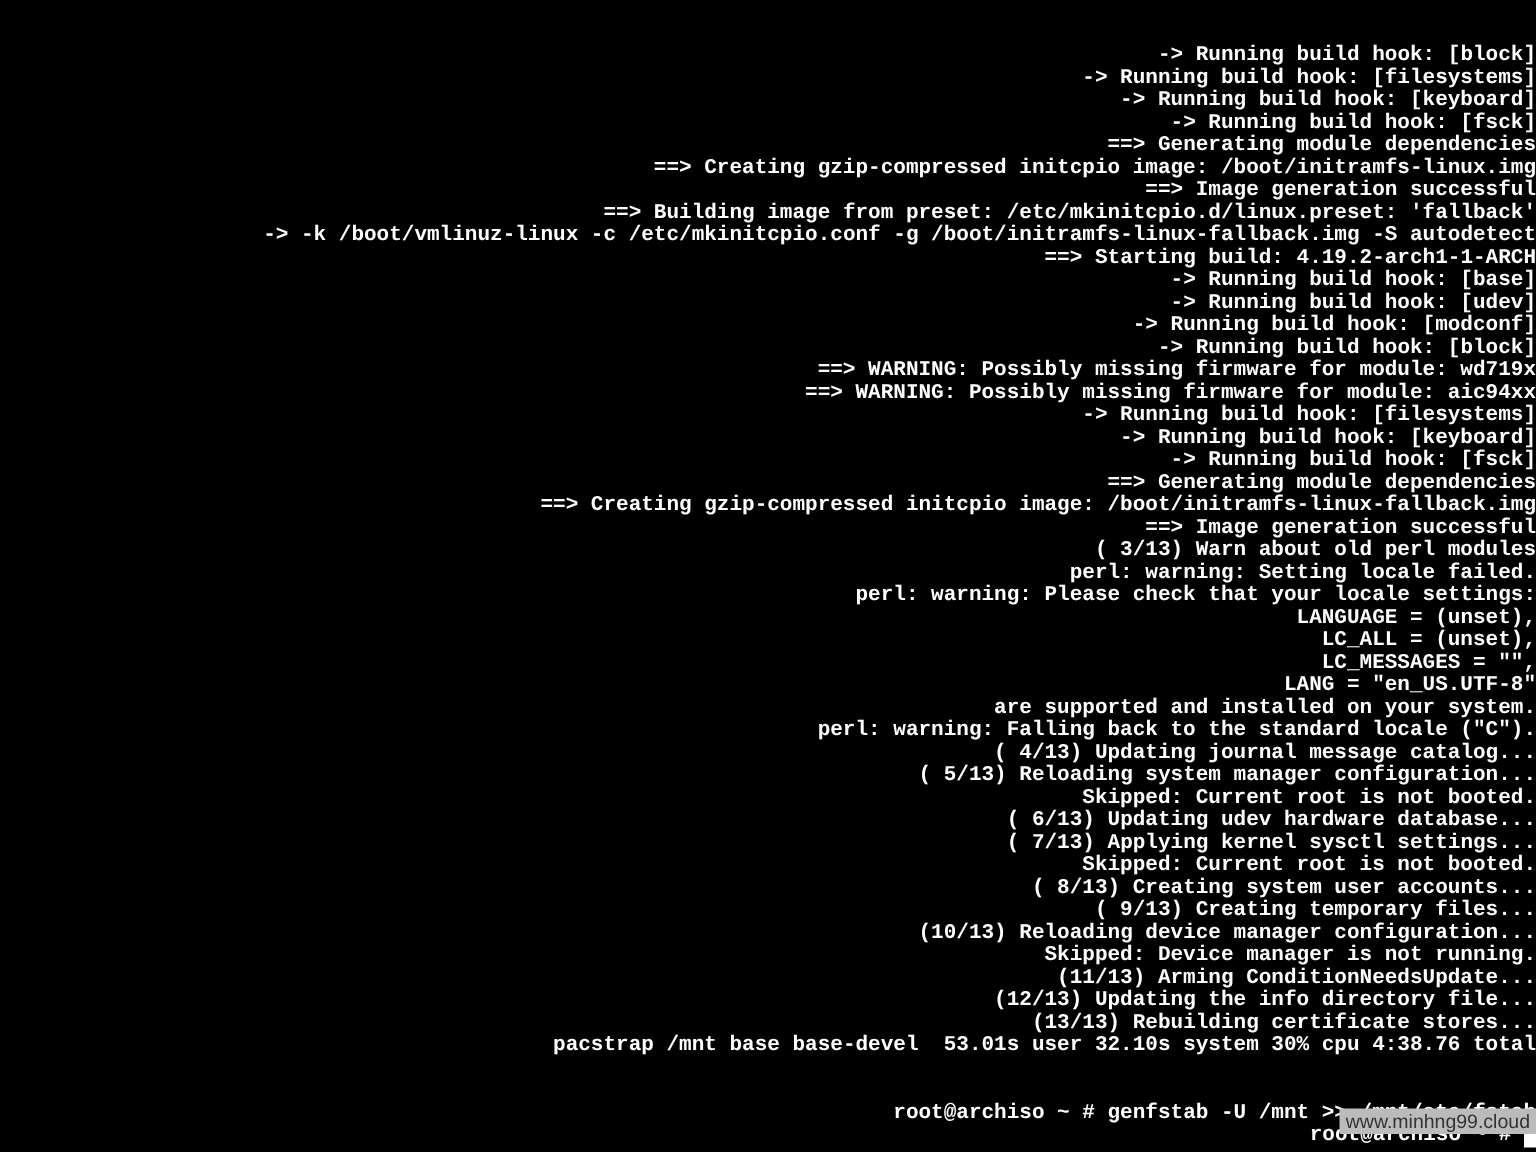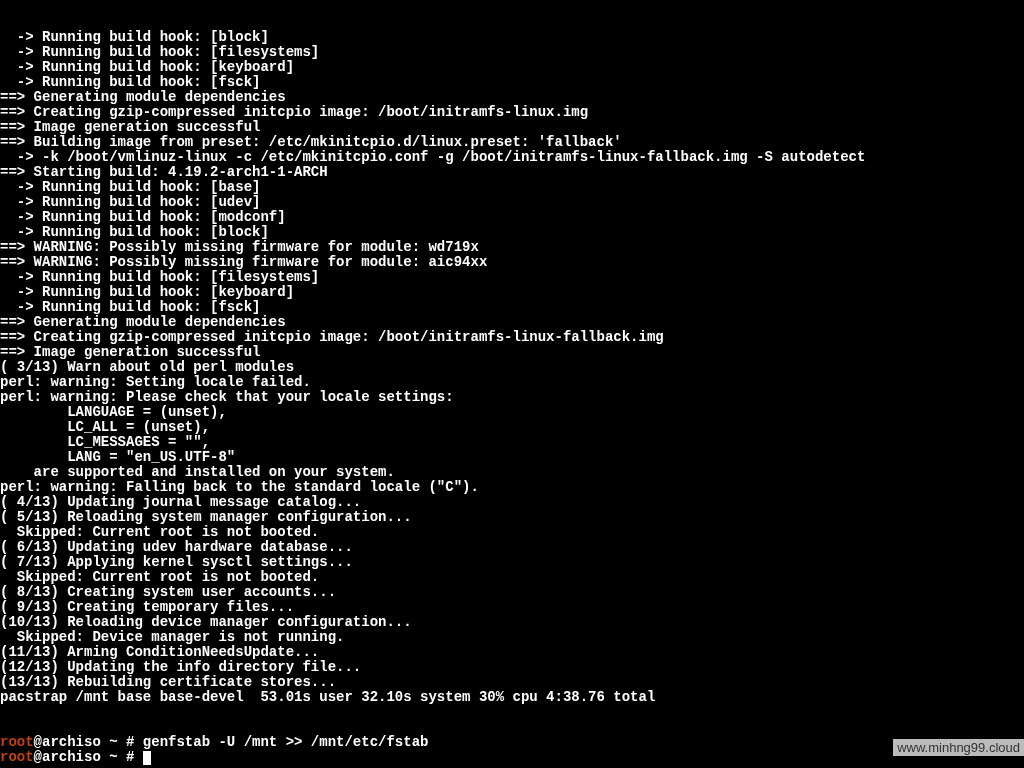--- a/index.html
+++ b/index.html
@@ -15,22 +15,23 @@
     overflow: hidden;
     font-weight: bold;
   }
   .terminal {
     white-space: pre;
     padding: 0;
     position: relative;
   }
   .line {
     display: block;
+    text-align: right;
   }
-  .red { color: #c2410c; }
+  .red { color: #ffffff; }
   .cursor {
     display: inline-block;
     width: 8px;
     height: 14px;
     background: #fff;
     vertical-align: text-bottom;
   }
   .watermark {
     position: absolute;
     bottom: 12px;

